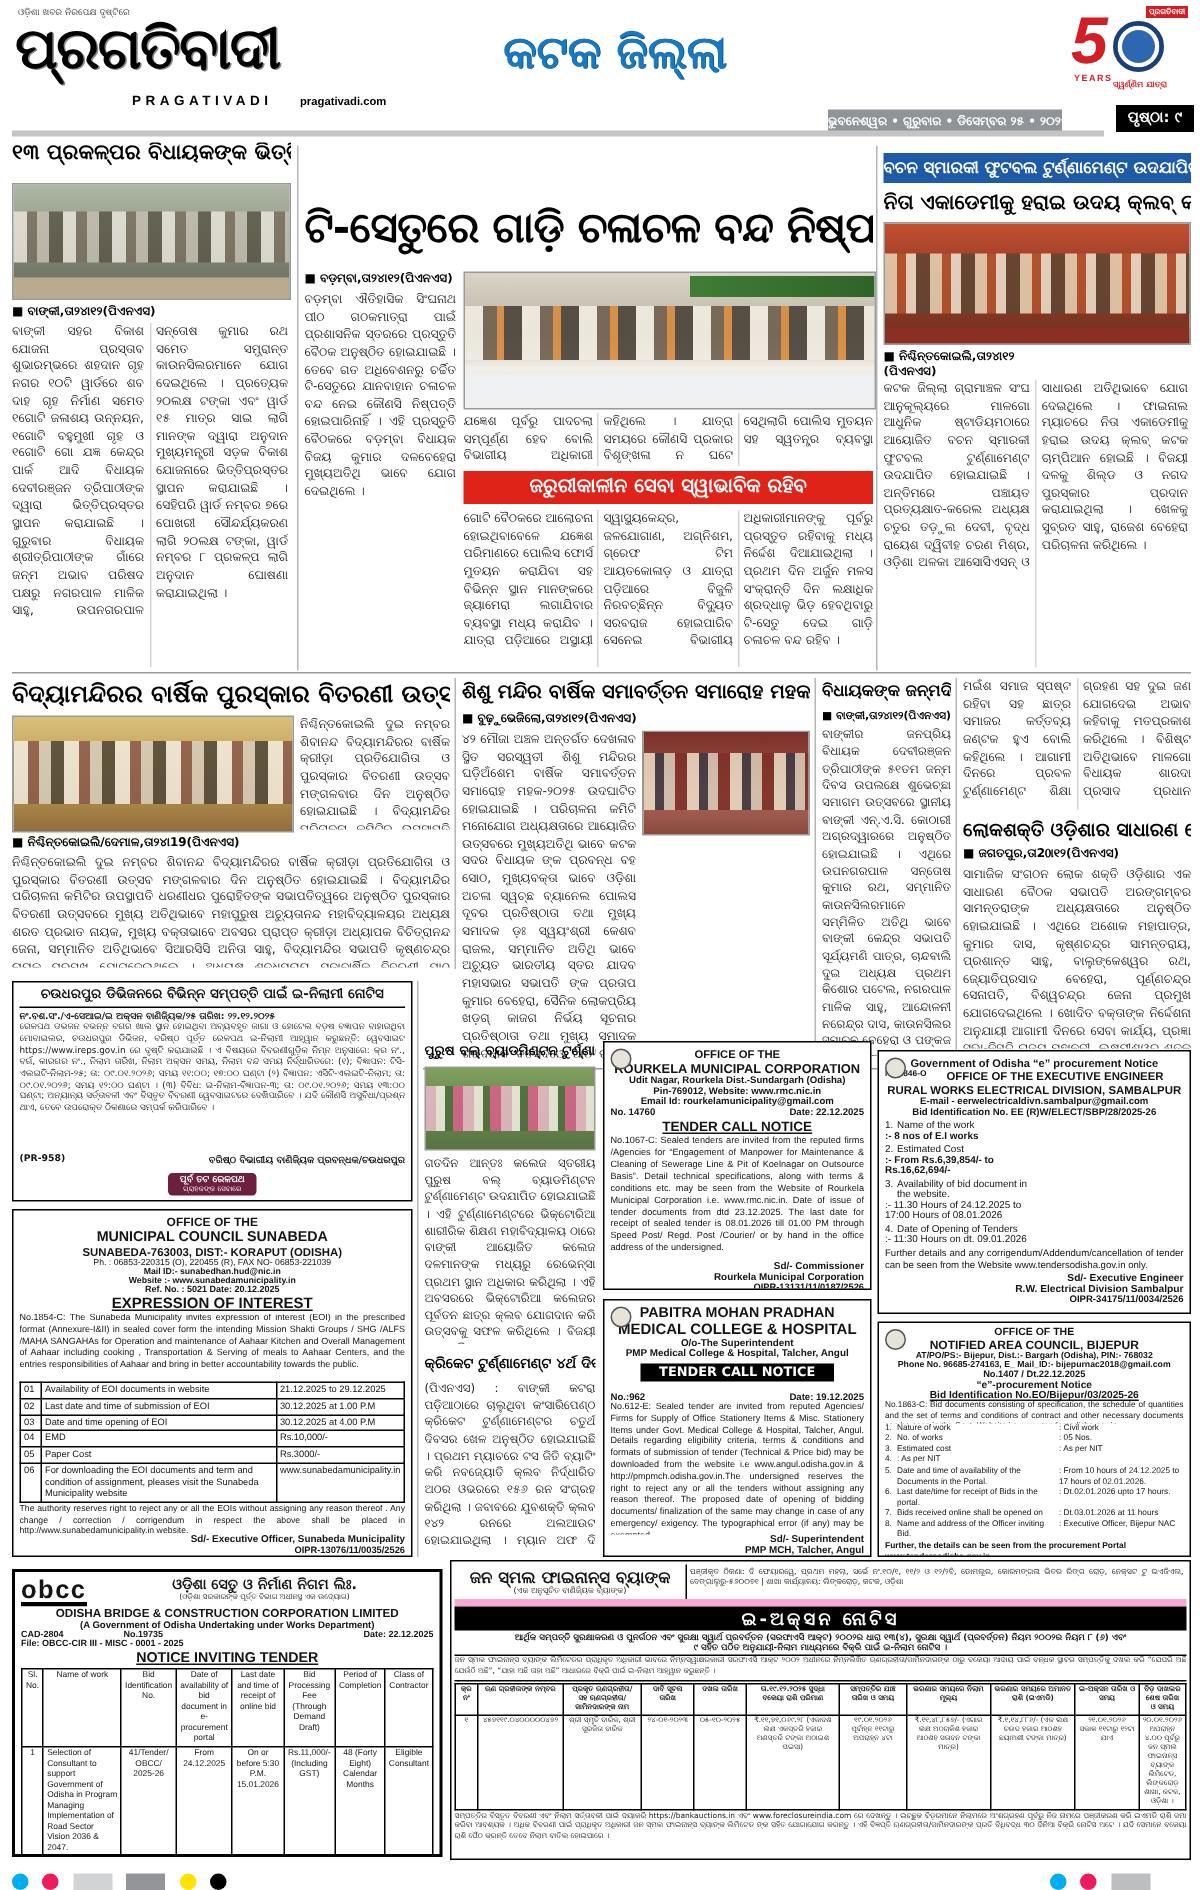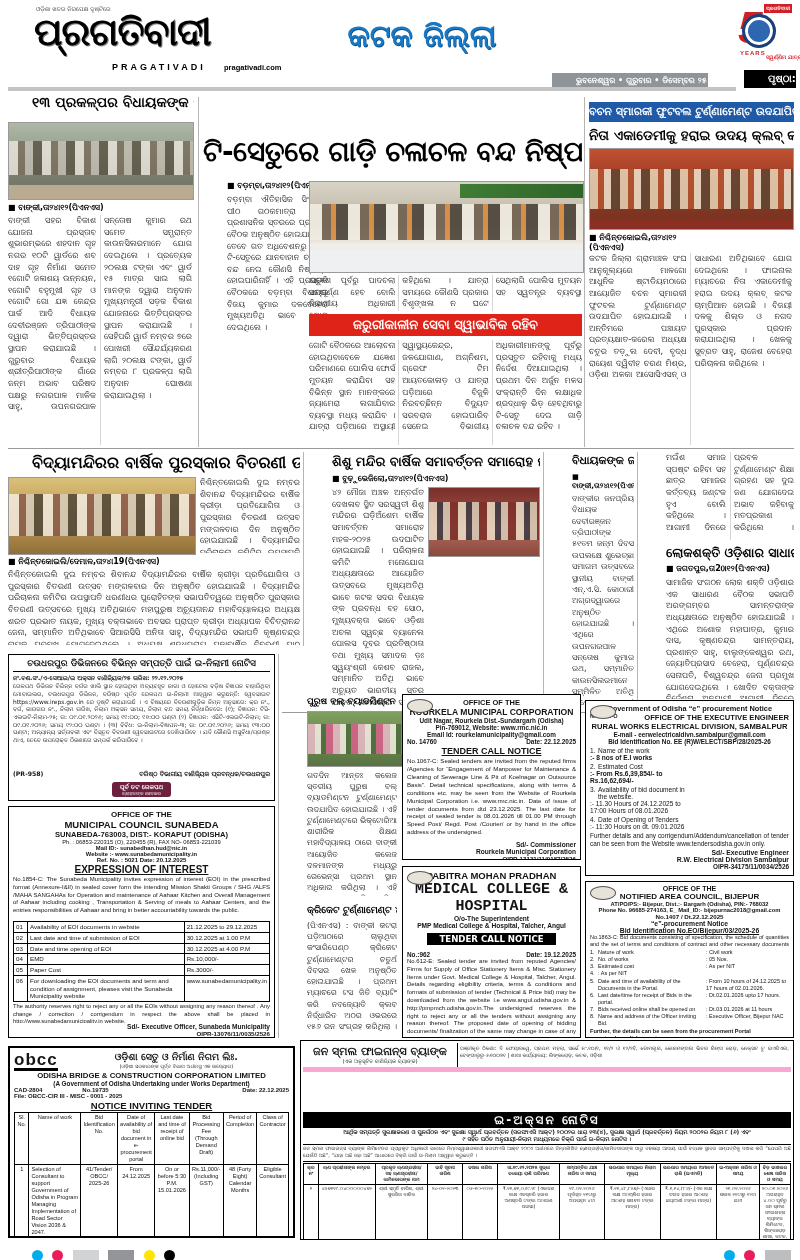--- a/index.html
+++ b/index.html
@@ -1,17 +1,17 @@
 <!DOCTYPE html>
 <html><head>
 <meta charset="utf-8">
 <style>
   html,body{margin:0;padding:0;background:#e9e9e9;}
   #page{position:relative;width:800px;height:1260px;background:#fff;font-family:"Liberation Sans",sans-serif;color:#141414;overflow:hidden;margin:0 auto;}
-  .abs{position:absolute;box-sizing:border-box;padding-left:24px;}
+  .abs{position:absolute;box-sizing:border-box;}
   .nowrap{white-space:nowrap;overflow:hidden;}
   .headline{font-weight:bold;color:#000;line-height:1.08;font-family:"DejaVu Sans",sans-serif;}
   .odia{font-family:"DejaVu Sans",sans-serif;}
   .body-text{font-size:8.2px;line-height:1.42;text-align:justify;color:#222;overflow:hidden;font-family:"DejaVu Sans",sans-serif;}
   .cols2{column-count:2;column-gap:8px;column-rule:1px solid #d6d6d6;}
   .cols3{column-count:3;column-gap:7px;column-rule:1px solid #d6d6d6;}
   .dateline{font-size:8px;font-weight:bold;color:#000;overflow:hidden;font-family:"DejaVu Sans",sans-serif;}
   .banner{color:#fff;font-weight:bold;text-align:center;overflow:hidden;font-family:"DejaVu Sans",sans-serif;}
   .vrule{position:absolute;width:1px;background:#b5b5b5;}
   .hrule{position:absolute;height:1px;background:#9a9a9a;}
@@ -224,42 +224,42 @@
     <div class="nc nb" style="font-size:9px;text-decoration:underline;margin:1px 0;">TENDER CALL NOTICE</div>
     <div class="tiny tj" style="font-size:6.1px;height:84px;overflow:hidden;">No.1067-C: Sealed tenders are invited from the reputed firms /Agencies for “Engagement of Manpower for Maintenance &amp; Cleaning of Sewerage Line &amp; Pit of Koelnagar on Outsource Basis”. Detail technical specifications, along with terms &amp; conditions etc. may be seen from the Website of Rourkela Municipal Corporation i.e. www.rmc.nic.in. Date of issue of tender documents from dtd 23.12.2025. The last date for receipt of sealed tender is 08.01.2026 till 01.00 PM through Speed Post/ Regd. Post /Courier/ or by hand in the office address of the undersigned.</div>
     <div class="sig" style="font-size:6.6px;">Sd/- Commissioner</div>
     <div class="sig" style="font-size:6.6px;">Rourkela Municipal Corporation</div>
     <div class="sig" style="font-size:6.2px;">OIPR-13131/11/0187/2526</div>
   </div>
 
   <div class="notice" style="left:402px;top:866px;width:179px;height:172px;">
     <span class="emblem abs" style="left:4px;top:4px;"></span>
     <div class="nc nb" style="font-size:9.5px;">PABITRA MOHAN PRADHAN</div>
-    <div class="nc nb" style="font-size:15px;font-family:Liberation Mono, monospace;">MEDICAL COLLEGE &amp; HOSPITAL</div>
+    <div class="nc nb" style="font-size:10px;">MEDICAL COLLEGE &amp; HOSPITAL</div>
     <div class="nc nb" style="font-size:6.6px;">O/o-The Superintendent</div>
     <div class="nc nb" style="font-size:6.6px;">PMP Medical College &amp; Hospital, Talcher, Angul</div>
     <div class="nc" style="margin:2px 0;">
       <span class="banner" style="display:inline-block;background:#000;font-size:8.6px;padding:1px 12px;">TENDER CALL NOTICE</span>
     </div>
     <div style="overflow:hidden;font-size:6.4px;font-weight:bold;">
       <span style="float:left;">No.:962</span>
       <span style="float:right;">Date: 19.12.2025</span>
     </div>
     <div class="tiny tj" style="font-size:6px;height:88px;overflow:hidden;">No.612-E: Sealed tender are invited from reputed Agencies/ Firms for Supply of Office Stationery Items &amp; Misc. Stationery Items under Govt. Medical College &amp; Hospital, Talcher, Angul. Details regarding eligibility criteria, terms &amp; conditions and formats of submission of tender (Technical &amp; Price bid) may be downloaded from the website i.e www.angul.odisha.gov.in &amp; http://pmpmch.odisha.gov.in.The undersigned reserves the right to reject any or all the tenders without assigning any reason thereof. The proposed date of opening of bidding documents/ finalization of the same may change in case of any emergency/ exigency. The typographical error (if any) may be exempted.</div>
     <div class="sig" style="font-size:6.6px;">Sd/- Superintendent</div>
     <div class="sig" style="font-size:6.6px;">PMP MCH, Talcher, Angul</div>
     <div class="sig" style="font-size:6.2px;">OIPR-10277/11/0002/2526</div>
   </div>
 
   <div class="notice" style="left:585px;top:700px;width:209px;height:176px;">
     <span class="emblem abs" style="left:4px;top:4px;"></span>
     <div class="nc nb" style="font-size:7.4px;">Government of Odisha “e” procurement Notice</div>
     <div style="overflow:hidden;">
         <span style="float:left;font-size:5.6px;font-weight:bold;">No.1846-O</span>
-    <span class="nb" style="display:block;text-align:right;font-size:7.6px;">OFFICE OF THE EXECUTIVE ENGINEER</span>
+    <span class="nb" style="display:block;text-align:center;font-size:7.6px;">OFFICE OF THE EXECUTIVE ENGINEER</span>
       </div>
     <div class="nc nb" style="font-size:7.6px;">RURAL WORKS ELECTRICAL DIVISION, SAMBALPUR</div>
     <div class="nc nb" style="font-size:6.4px;">E-mail - eerwelectricaldivn.sambalpur@gmail.com</div>
     <div class="nc nb" style="font-size:6.4px;">Bid Identification No. EE (R)W/ELECT/SBP/28/2025-26</div>
     <div style="margin-top:2px;">
       <div style="overflow:hidden;font-size:6.6px;margin-bottom:2px;">
           <span style="float:left;width:8px;">1.</span>
           <span style="float:left;width:92px;">Name of the work</span>
           <span style="float:left;width:100px;font-weight:bold;">:- 8 nos of E.I works</span>
         </div>
@@ -384,21 +384,21 @@
   </div>
 
   <div class="notice odia" style="left:300px;top:1040px;width:494px;height:200px;border-width:1.6px;padding:2px;">
     <div style="display:flex;border-bottom:5px solid #f9a8d4;">
       <div style="width:150px;border-right:1px solid #000;text-align:center;padding:2px;">
         <div class="nb" style="font-size:11px;">ଜନ ସ୍ମଲ ଫାଇନାନ୍ସ ବ୍ୟାଙ୍କ</div>
         <div style="font-size:5.4px;">(ଏକ ଅନୁସୂଚିତ ବାଣିଜ୍ୟିକ ବ୍ୟାଙ୍କ)</div>
       </div>
       <div class="tj" style="flex:1;font-size:5.2px;line-height:1.35;padding:2px;">ପଞ୍ଜୀକୃତ ଠିକଣା: ଦି ଫେୟାରୱେ, ପ୍ରଥମ ମହଲା, ସର୍ଭେ ନଂ.୧୦/୧, ୧୧/୨ ଓ ୧୨/୨ବି, ଡୋମଲୂର, କୋରମଙ୍ଗଳା ଭିତର ରିଙ୍ଗ ରୋଡ଼, ନେକ୍ସଟ ଟୁ ଇଏଜିଏଲ, ବେଙ୍ଗାଲୁରୁ-୫୬୦୦୭୧ | ଶାଖା କାର୍ଯ୍ୟାଳୟ: ଲିଙ୍କରୋଡ଼, କଟକ, ଓଡ଼ିଶା</div>
     </div>
-    <div class="banner" style="background:#000;font-size:12px;height:16px;line-height:16px;letter-spacing:2px;margin-top:40px;">ଇ-ଅକ୍ସନ ନୋଟିସ</div>
+    <div class="banner" style="background:#000;font-size:12px;height:16px;line-height:16px;letter-spacing:2px;">ଇ-ଅକ୍ସନ ନୋଟିସ</div>
     <div class="nc nb" style="font-size:5.8px;margin-top:1px;">ଆର୍ଥିକ ସମ୍ପତ୍ତି ସୁରକ୍ଷାକରଣ ଓ ପୁନର୍ଗଠନ ଏବଂ ସୁରକ୍ଷା ସ୍ୱାର୍ଥ ପ୍ରବର୍ତ୍ତନ (ସରଫାଏସି ଆକ୍ଟ) ୨୦୦୨ର ଧାରା ୧୩(୪), ସୁରକ୍ଷା ସ୍ୱାର୍ଥ (ପ୍ରବର୍ତ୍ତନ) ନିୟମ ୨୦୦୨ର ନିୟମ ୮ (୬) ଏବଂ</div>
     <div class="nc nb" style="font-size:5.8px;border-bottom:1px solid #000;padding-bottom:1px;">୯ ସହିତ ପଠିତ ଅନୁଯାୟୀ-ନିଲାମ ମାଧ୍ୟମରେ ବିକ୍ରି ପାଇଁ ଇ-ନିଲାମ ନୋଟିସ ।</div>
     <div class="tj" style="font-size:5px;line-height:1.3;height:16px;overflow:hidden;border-bottom:1px solid #000;">ଜନ ସ୍ମଲ ଫାଇନାନ୍ସ ବ୍ୟାଙ୍କ ଲିମିଟେଡର ପ୍ରାଧିକୃତ ଅଧିକାରୀ ଭାବରେ ନିମ୍ନସ୍ୱାକ୍ଷରକାରୀ ସରଫାଏସି ଆକ୍ଟ ୨୦୦୨ ଅଧୀନରେ ନିମ୍ନଲିଖିତ ଋଣଗ୍ରହୀତା/ଜାମିନଦାରଙ୍କ ଠାରୁ ବକେୟା ଆଦାୟ ପାଇଁ ବନ୍ଧକ ସ୍ଥାବର ସମ୍ପତ୍ତିକୁ ଦଖଲ କରି “ଯେପରି ଅଛି ଯେଉଁଠି ଅଛି”, “ଯାହା ଅଛି ତାହା ଅଛି” ଆଧାରରେ ବିକ୍ରି ପାଇଁ ଇ-ନିଲାମ ଆହ୍ୱାନ କରୁଛନ୍ତି ।</div>
     <table class="nt" style="margin-top:1px;">
       <tbody>
           <tr style="text-align:center;font-weight:bold;">
         <td style="width:10px;font-size:4.8px;">କ୍ର ନଂ</td>
         <td style="width:52px;font-size:4.8px;">ଋଣ ଗ୍ରହୀତାଙ୍କ ନମ୍ବର</td>
         <td style="width:48px;font-size:4.8px;">ପ୍ରକୃତ ଋଣଗ୍ରହୀତା/ ସହ ଋଣଗ୍ରହୀତା/ ଜାମିନଦାରଙ୍କ ନାମ</td>
         <td style="width:30px;font-size:4.8px;">ଦାବି ସୂଚନା ତାରିଖ</td>

